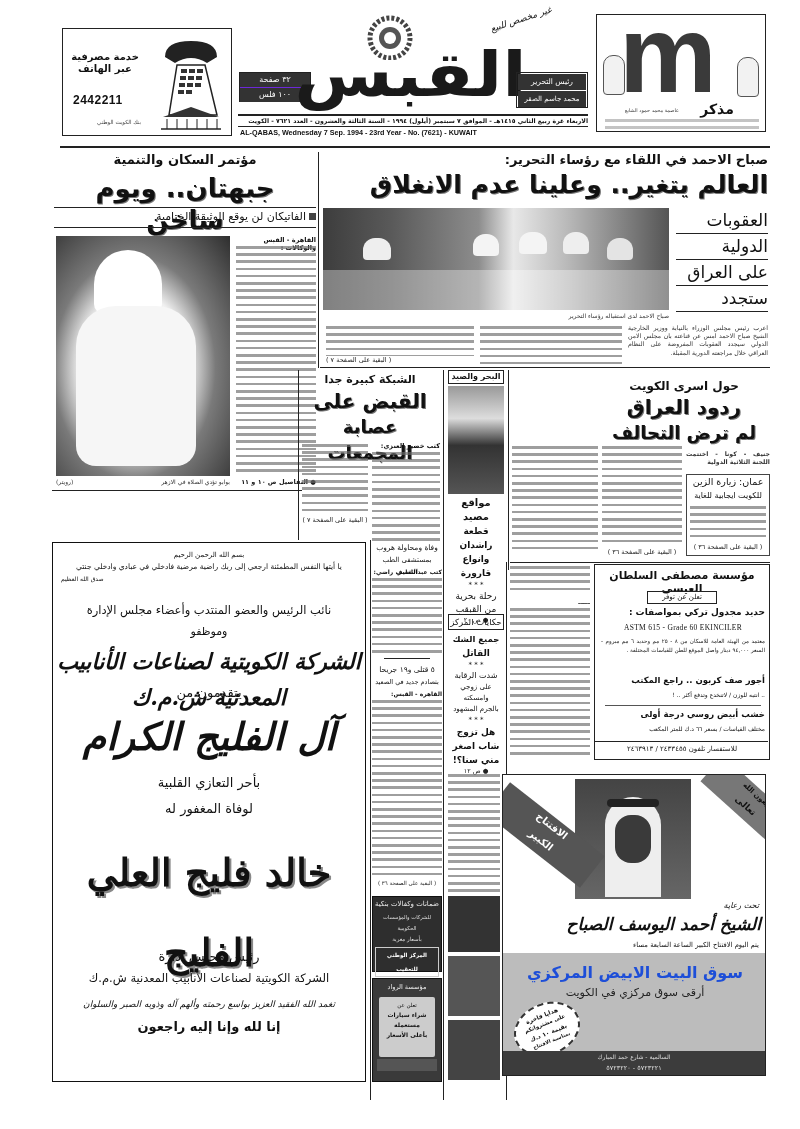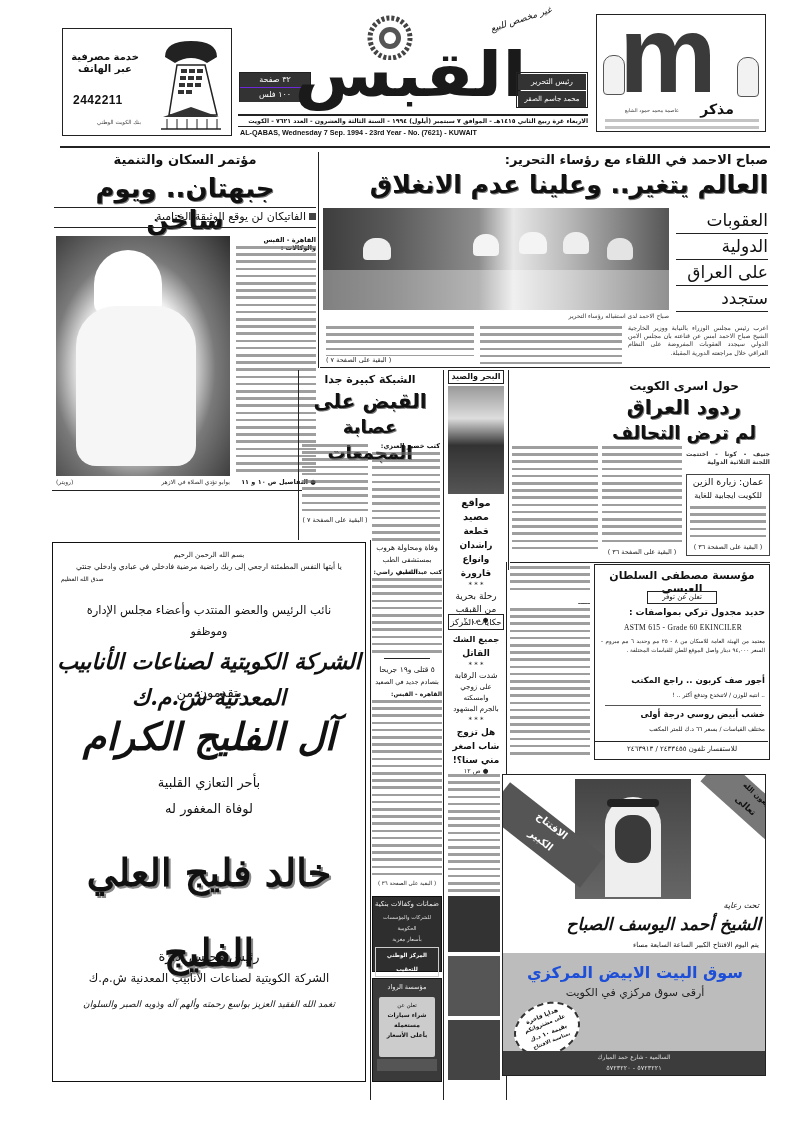--- a/index.html
+++ b/index.html
@@ -247,20 +247,21 @@
   <div class="abs hl" style="left:0;top:82px;width:312px;font-size:11px;font-weight:normal">وموظفو</div>
   <div class="abs hl serif" style="left:4px;top:100px;width:304px;font-size:22px;line-height:36px;letter-spacing:-1px;font-style:italic">الشركة الكويتية لصناعات الأنابيب المعدنية ش.م.ك</div>
   <div class="abs hl" style="left:0;top:142px;width:312px;font-size:13px;font-weight:normal">يتقدمون من</div>
   <div class="abs hl serif" style="left:0;top:168px;width:312px;font-size:38px;line-height:52px;font-style:italic">آل الفليج الكرام</div>
   <div class="abs hl" style="left:0;top:232px;width:312px;font-size:13px;font-weight:normal">بأحر التعازي القلبية</div>
   <div class="abs hl" style="left:0;top:258px;width:312px;font-size:13px;font-weight:normal">لوفاة المغفور له</div>
   <div class="abs hl serif" style="left:0;top:290px;width:312px;font-size:38px;line-height:80px;letter-spacing:-1px;text-shadow:2px 2px 0 #888">خالد فليج العلي الفليج</div>
   <div class="abs hl" style="left:0;top:406px;width:312px;font-size:13px;font-weight:normal">رئيس مجلس ادارة</div>
   <div class="abs hl" style="left:0;top:428px;width:312px;font-size:11.5px;font-weight:normal">الشركة الكويتية لصناعات الأنابيب المعدنية ش.م.ك</div>
   <div class="abs hl" style="left:4px;top:456px;width:304px;font-size:9px;font-weight:normal;font-style:italic">تغمد الله الفقيد العزيز بواسع رحمته وألهم آله وذويه الصبر والسلوان</div>
+  <div class="abs hl" style="left:0;top:476px;width:312px;font-size:13px">إنا لله وإنا إليه راجعون</div>
 </div>
 
 <div class="rule" style="left:506px;top:562px;width:1px;height:538px"></div>
 <div class="abs box" style="left:594px;top:564px;width:176px;height:196px;border:1.5px solid #222">
   <div class="abs hl" style="left:2px;top:4px;width:170px;font-size:11px;">مؤسسة مصطفى السلطان العيسى</div>
   <div class="abs hl" style="left:52px;top:26px;width:70px;font-size:7px;font-weight:normal;border:1px solid #222;line-height:11px">تعلن عن توفر</div>
   <div class="abs rtl" style="left:6px;top:42px;width:164px;font-size:9px;font-weight:bold">حديد مجدول تركي بمواصفات :</div>
   <div class="abs" style="left:6px;top:58px;width:164px;font-size:7.5px;text-align:center;font-family:'Liberation Serif',serif;letter-spacing:.3px">ASTM 615 - Grade 60 EKINCILER</div>
   <div class="abs txt" style="left:6px;top:72px;width:164px;height:34px;font-size:5.6px;line-height:8.5px;color:#222">معتمد من الهيئة العامة للاسكان من ٨ - ٢٥ مم وحديد ٦ مم مبروم - السعر ٩٤,٠٠٠ دينار واصل الموقع للطن للقياسات المختلفة .</div>
   <div class="abs rtl" style="left:6px;top:110px;width:164px;font-size:8.5px;font-weight:bold">أجور صف كربون .. راجع المكتب</div>

